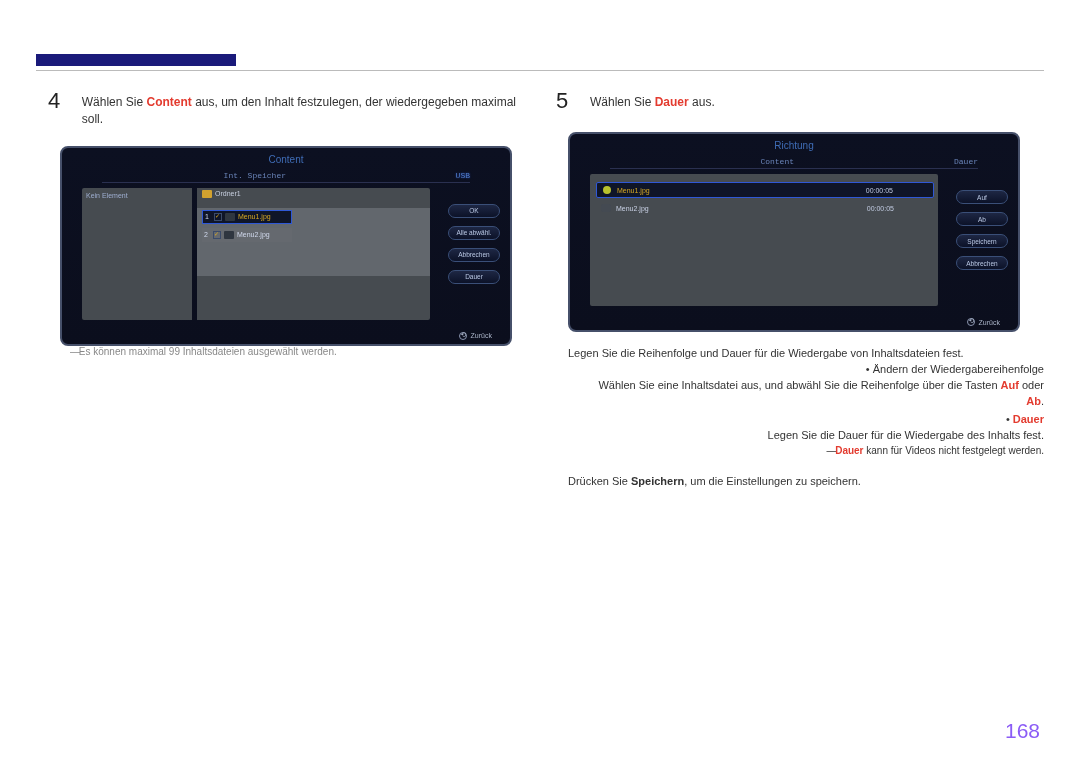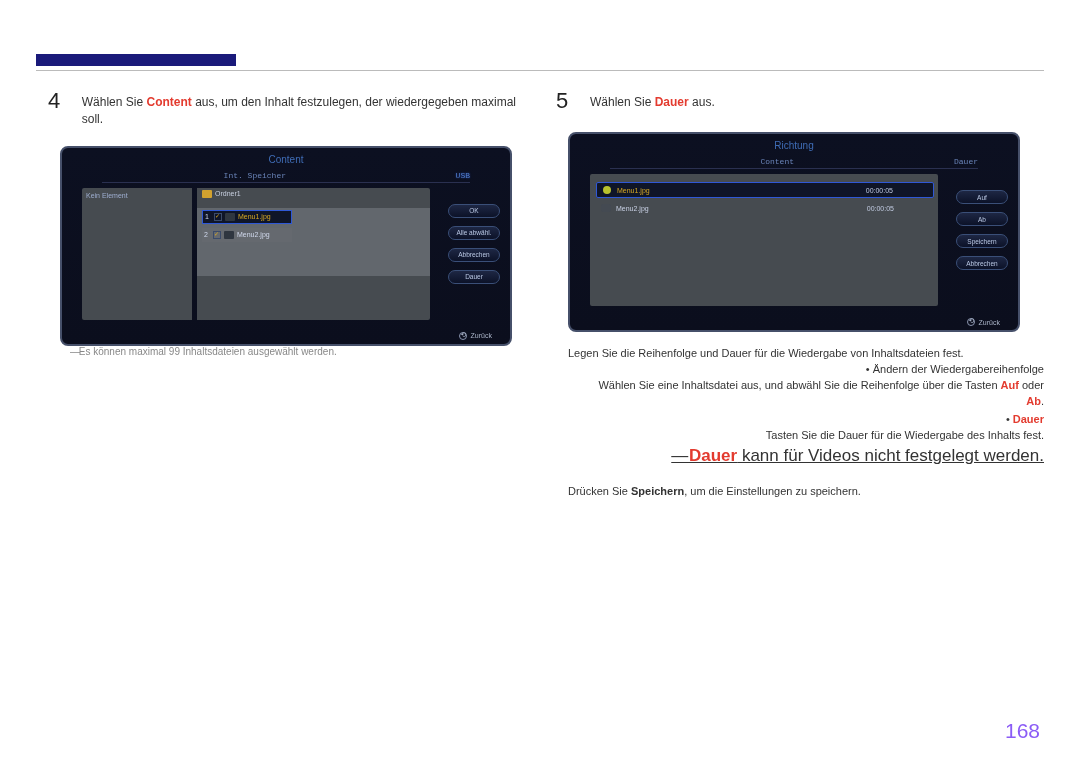--- a/index.html
+++ b/index.html
@@ -69,21 +69,21 @@
   .row-b .bullet2 { width:10px; height:8px; border-radius:2px; background:#444a52; margin:0 5px; }
   .row-b .lbl { color:#c8d0e4; }
 
   .note { margin-left: 22px; font-size: 10px; color: #888; }
   .note::before { content:"― "; letter-spacing:-2px;}
 
   .explain { margin-top: 14px; margin-left: 12px; font-size: 11px; color: #333; line-height:1.45;}
   .explain ul { list-style: none; padding-left: 12px; text-align:right;}
   .explain ul li::before { content:"• "; }
   .explain ul li { margin-bottom: 2px; }
-  .subnote { padding-left: 26px; font-size:17px;text-decoration:underline; }
+  .subnote { padding-left: 26px; font-size:10px; }
   .subnote div::before { content:"― "; letter-spacing:-2px; }
   .pagenum { position:absolute; bottom:20px; right:40px; font-size:21px; color:#8b5cf6; font-weight:300;}
 </style>
 </head>
 <body>
 
 <div class="page">
   <div class="topbar">
       <div class="accentbar"></div>
     </div>
@@ -181,21 +181,21 @@
 
       <div class="explain">
         <div>Legen Sie die Reihenfolge und Dauer für die Wiedergabe von Inhaltsdateien fest.</div>
         <ul>
           <li>
             <span>Ändern der Wiedergabereihenfolge</span><br>
             <span>Wählen Sie eine Inhaltsdatei aus, und abwähl Sie die Reihenfolge über die Tasten </span><span class="red">Auf</span><span> oder </span><span class="red">Ab</span>.
           </li>
           <li>
             <span class="red bold">Dauer</span><br>
-            <span>Tasten Sie die Dauer für die Wiedergabe des Inhalts fest.</span>
+            <span>Legen Sie die Dauer für die Wiedergabe des Inhalts fest.</span>
             <div class="subnote">
               <div><span class="red">Dauer</span><span> kann für Videos nicht festgelegt werden.</span></div>
             </div>
           </li>
         </ul>
         <div style="margin-top:16px">
           <span>Drücken Sie </span><span class="bold">Speichern</span><span>, um die Einstellungen zu speichern.</span>
         </div>
       </div>
     </div>

